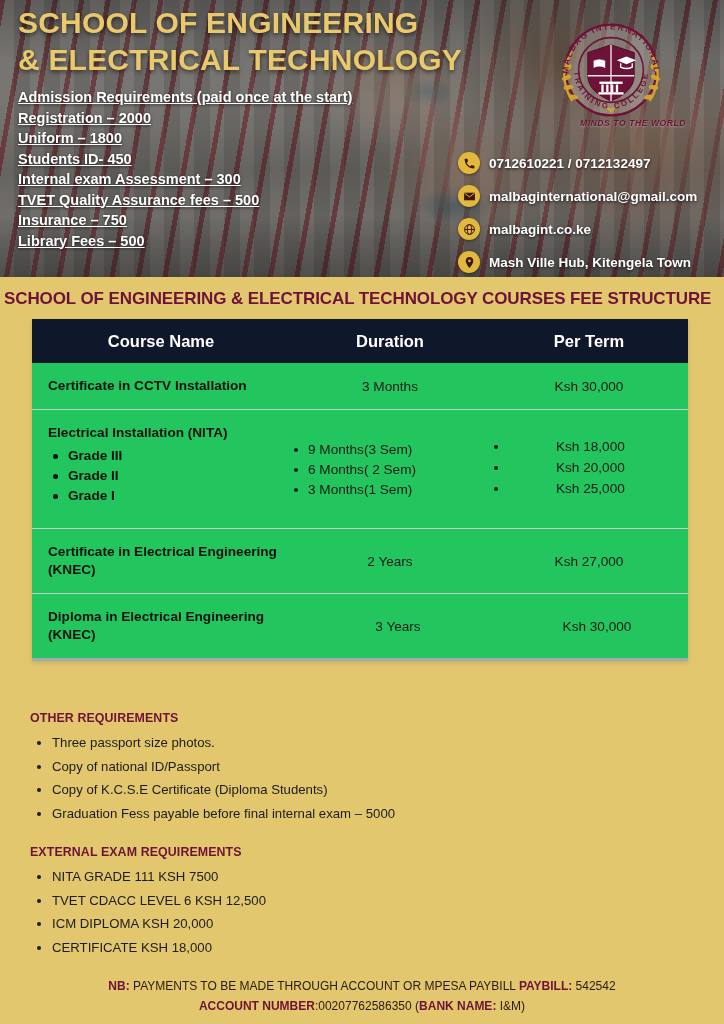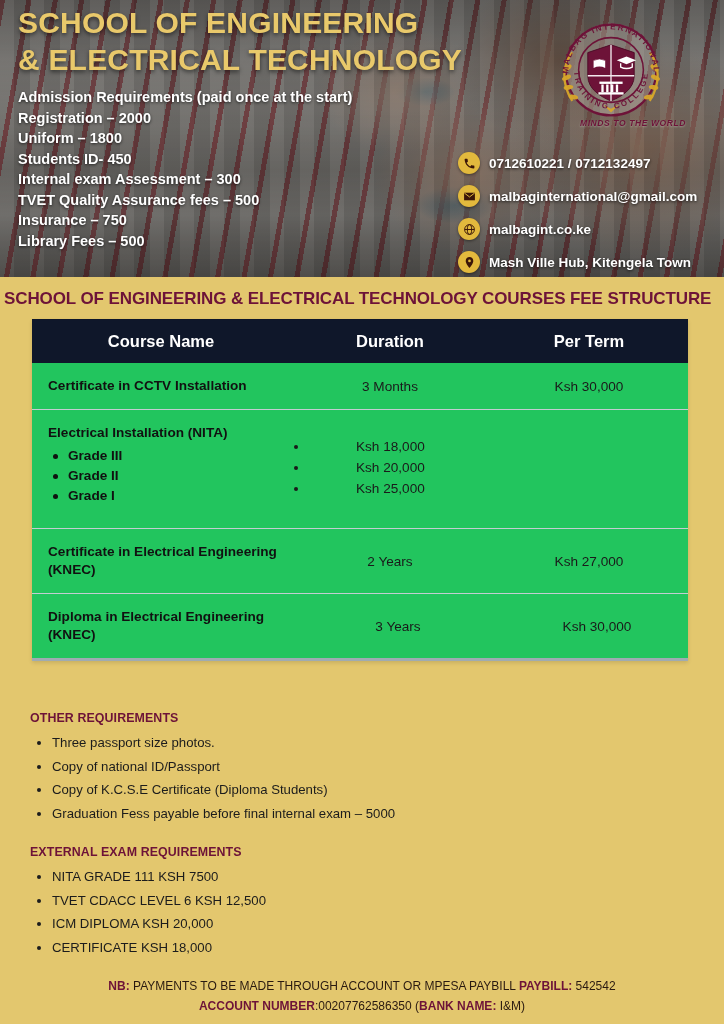--- a/index.html
+++ b/index.html
@@ -75,20 +75,21 @@
   }
   .hero-title .l2 { display:block; }
 
   .admissions {
     margin-top: 9px;
     color: #ffffff;
     font-weight: bold;
     font-size: 14.5px;
     line-height: 20.5px;
     text-shadow: 0 1px 3px rgba(0,0,0,.7);
+    text-decoration: underline;
   }
   .admissions div { white-space: nowrap; }
 
   
   .logo {
     position: absolute;
     right: 55px;
     top: 12px;
     width: 116px;
     height: 116px;
@@ -414,20 +415,27 @@
 
   <div class="trow nita">
     <div class="c-name">
       <span>Electrical Installation (NITA)</span>
       <ul class="nita-list">
         <li>Grade III</li>
         <li>Grade II</li>
         <li>Grade I</li>
       </ul>
     </div>
+    <div class="c-mid">
+      <ul class="dur-list">
+        <li>9 Months(3 Sem)</li>
+        <li>6 Months( 2 Sem)</li>
+        <li>3 Months(1 Sem)</li>
+      </ul>
+    </div>
     <div class="c-right">
       <ul class="fee-list">
         <li>Ksh 18,000</li>
         <li>Ksh 20,000</li>
         <li>Ksh 25,000</li>
       </ul>
     </div>
   </div>
 
   <div class="trow">

